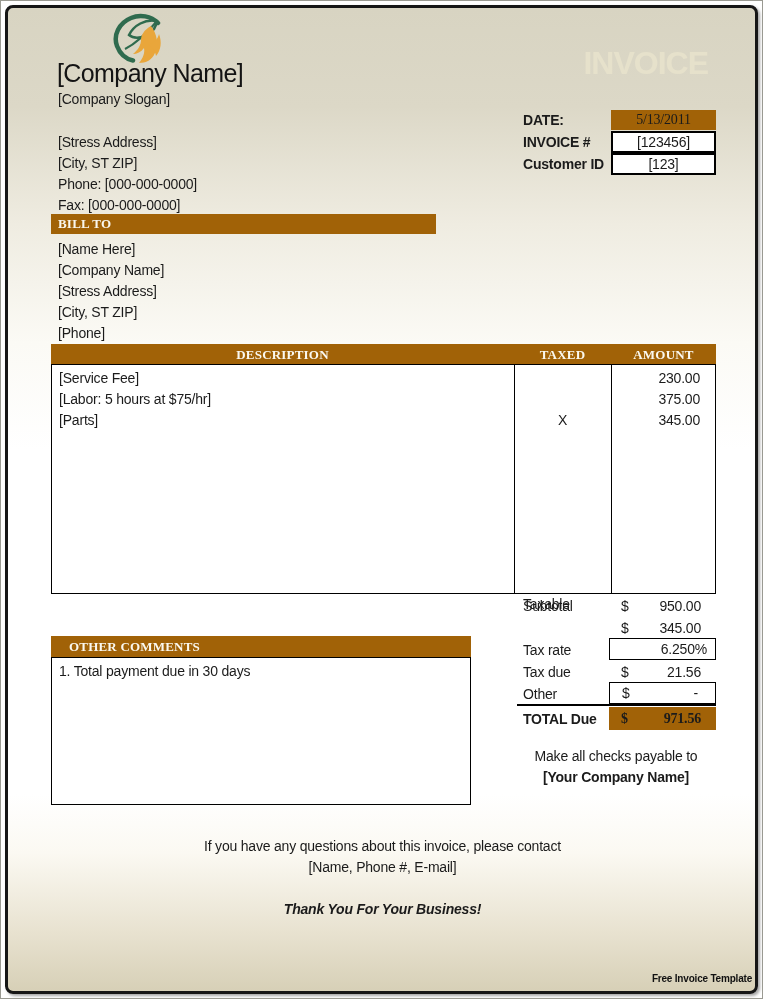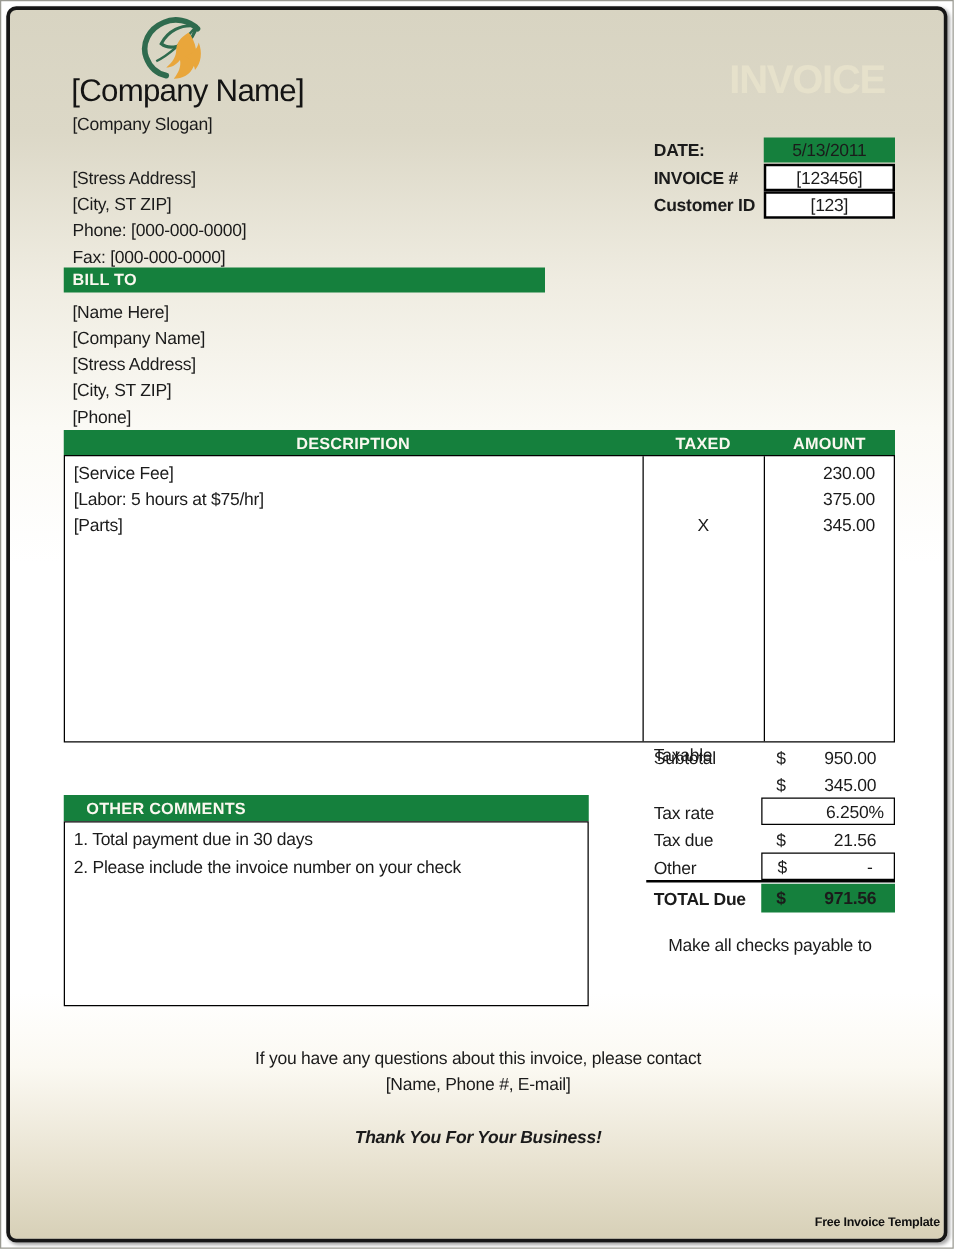--- a/index.html
+++ b/index.html
@@ -7,21 +7,21 @@
   .page { position:relative; width:763px; height:999px; background:#fff; border:1px solid #9a9a92; overflow:hidden; }
   .frame {
     position:absolute; inset:4px; border:3px solid #161616; border-radius:8px;
     background:linear-gradient(180deg,
       #d8d4c2 0%, #dcd8c7 10%, #efece1 22%, #fbfaf5 34%, #ffffff 45%,
       #ffffff 80%, #fbf9f2 86%, #e8e2d0 94%, #d7d0b7 100%);
     box-shadow:2px 2px 3px rgba(0,0,0,0.35);
   }
   .content { position:absolute; inset:0; color:#1b1b1b; font-size:14px; letter-spacing:-0.2px; }
   .abs { position:absolute; }
-  .tan { background:#15803d; }
+  .tan { background:#a16207;font-family:Liberation Serif, serif; }
   .bar-label { color:#faf8ef; font-weight:bold; font-size:13px; letter-spacing:0.2px; }
   .watermark { font-weight:bold; font-size:32px; letter-spacing:-1px; color:#e6e1cb; }
   .company-name { font-size:25px; letter-spacing:-0.6px; color:#141414; }
   .line { height:21px; line-height:21px; white-space:nowrap; }
   .blabel { font-weight:bold; }
   .fieldbox { background:#fff; border:2px solid #000; text-align:center; line-height:18px; }
   .tbl-body { background:#fff; border:1px solid #000; }
   .col-div { position:absolute; top:0; bottom:0; width:1px; background:#000; }
   .amt { text-align:right; }
   .total-rule { border-top:2px solid #000; }
@@ -117,25 +117,25 @@
 
     <div class="abs total-rule" style="left:516px; top:703px; width:199px;"></div>
 
     <div class="abs blabel" style="left:522px; top:710px;">TOTAL Due</div>
     <div class="abs tan blabel" style="left:608px; top:706px; width:107px; height:23px; line-height:23px;">
       <span class="abs" style="left:12px;">$</span>
       <span class="abs" style="right:15px;margin-left:28px;">971.56</span>
     </div>
 
     <div class="abs center" style="left:515px; top:747px; width:200px;">Make all checks payable to</div>
+    <div class="abs center blabel" style="left:515px; top:768px; width:200px;">[Your Company Name]</div>
 
     <div class="abs tan bar-label" style="left:50px; top:635px; width:420px; height:21px; line-height:21px; padding-left:18px;">OTHER COMMENTS</div>
     <div class="abs" style="left:50px; top:656px; width:420px; height:148px; background:#fff; border:1px solid #000;">
       <div class="abs line" style="left:7px; top:3px;">1. Total payment due in 30 days</div>
-      <div class="abs line" style="left:7px; top:25px;">2. Please include the invoice number on your check</div>
     </div>
 
     <div class="abs center" style="left:0; top:837px; width:763px;">If you have any questions about this invoice, please contact</div>
     <div class="abs center" style="left:0; top:858px; width:763px;">[Name, Phone #, E-mail]</div>
     <div class="abs center italicb" style="left:0; top:900px; width:763px;">Thank You For Your Business!</div>
 
     <div class="abs blabel" style="right:10px; top:972px; font-size:10px; color:#111;">Free Invoice Template</div>
 
   </div>
 </div>

